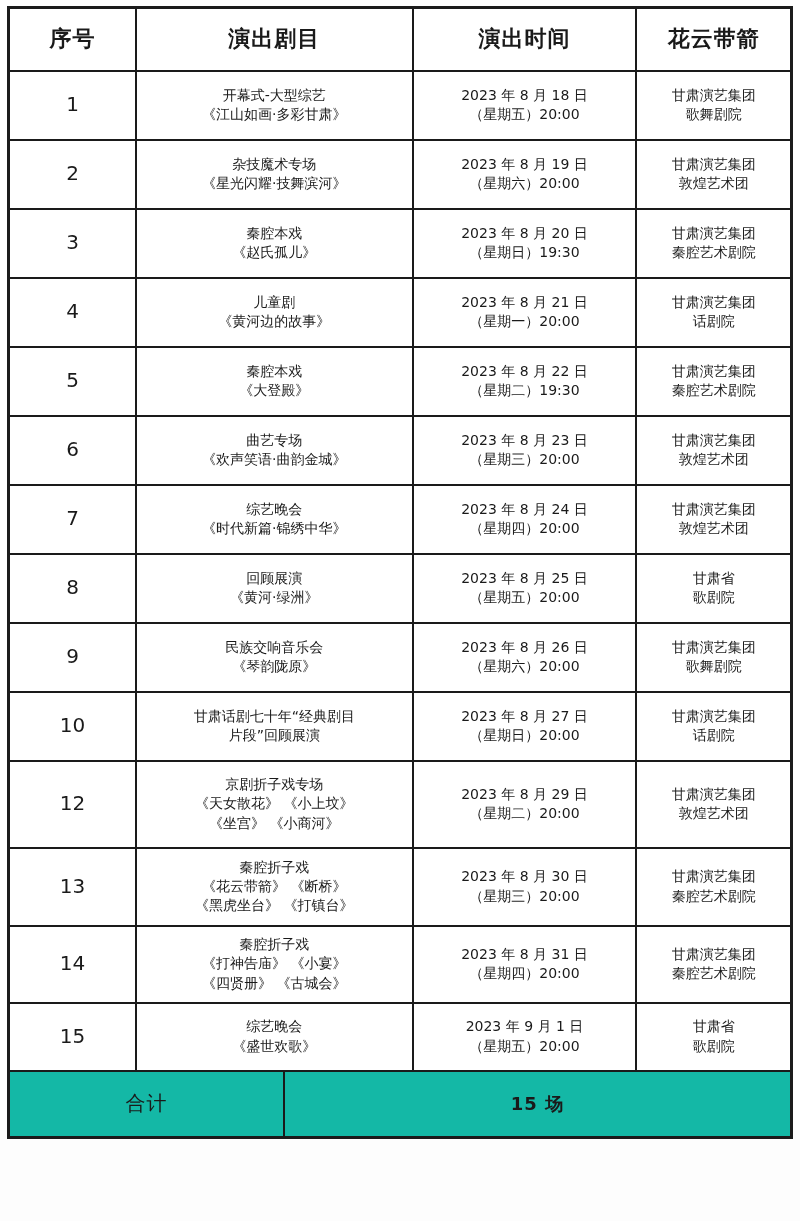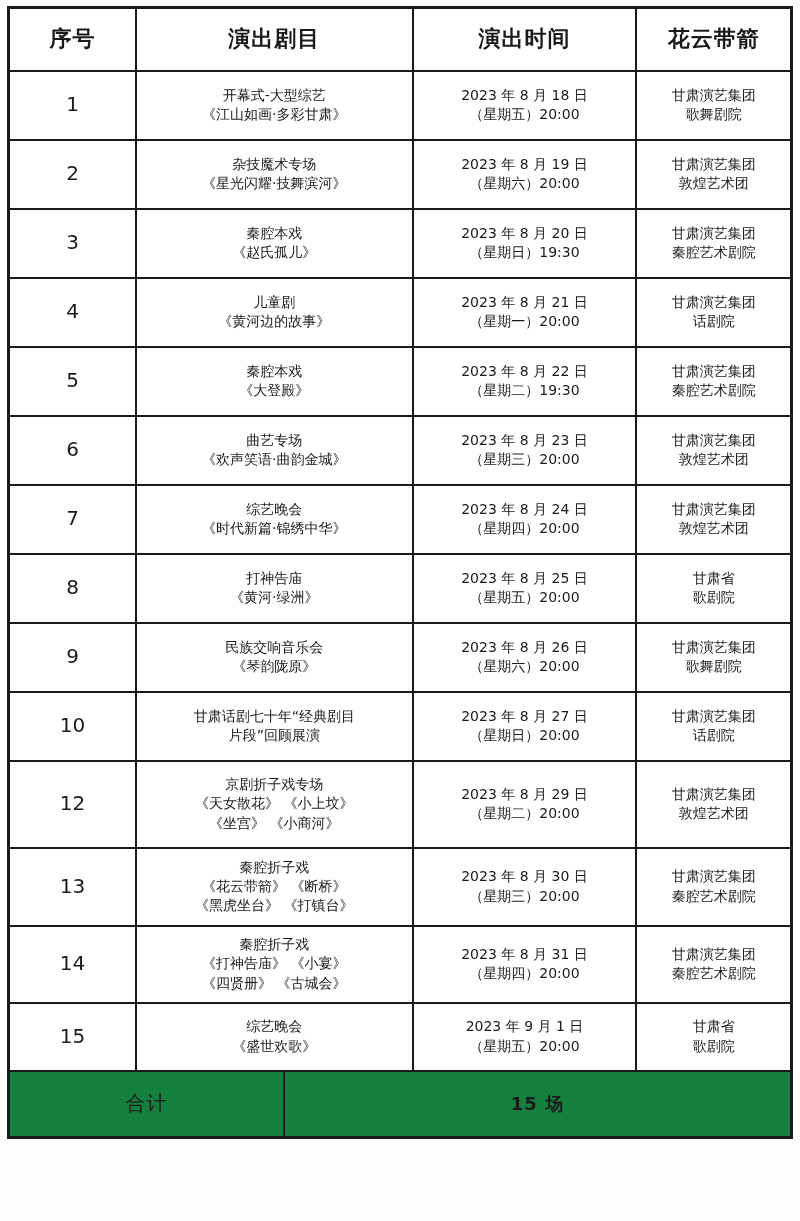--- a/index.html
+++ b/index.html
@@ -60,21 +60,21 @@
   tbody tr.tall-a { height: 87px; }
   tbody tr.tall-b { height: 78px; }
   tbody tr.tall-c { height: 77px; }
   tbody tr.last   { height: 68px; }
   .footer-row {
     display: flex;
     border: 3px solid #1a1a1a;
     border-top: none;
     height: 64px;
     box-sizing: content-box;
-    background: #15803d;
+    background: #14b8a6;
   }
   .footer-label {
     width: 273px;
     flex: 0 0 273px;
     border-right: 2px solid #1a1a1a;
     display: flex;
     align-items: center;
     justify-content: center;
     font-size: 20px;
     font-weight: 500;
@@ -169,21 +169,21 @@
           <td class="num">7</td>
           <td>综艺晚会
 《时代新篇·锦绣中华》</td>
           <td>2023 年 8 月 24 日
 （星期四）20:00</td>
           <td>甘肃演艺集团
 敦煌艺术团</td>
         </tr>
         <tr>
           <td class="num">8</td>
-          <td>打神告庙
+          <td>回顾展演
 《黄河·绿洲》</td>
           <td>2023 年 8 月 25 日
 （星期五）20:00</td>
           <td>甘肃省
 歌剧院</td>
         </tr>
         <tr>
           <td class="num">9</td>
           <td>民族交响音乐会
 《琴韵陇原》</td>

